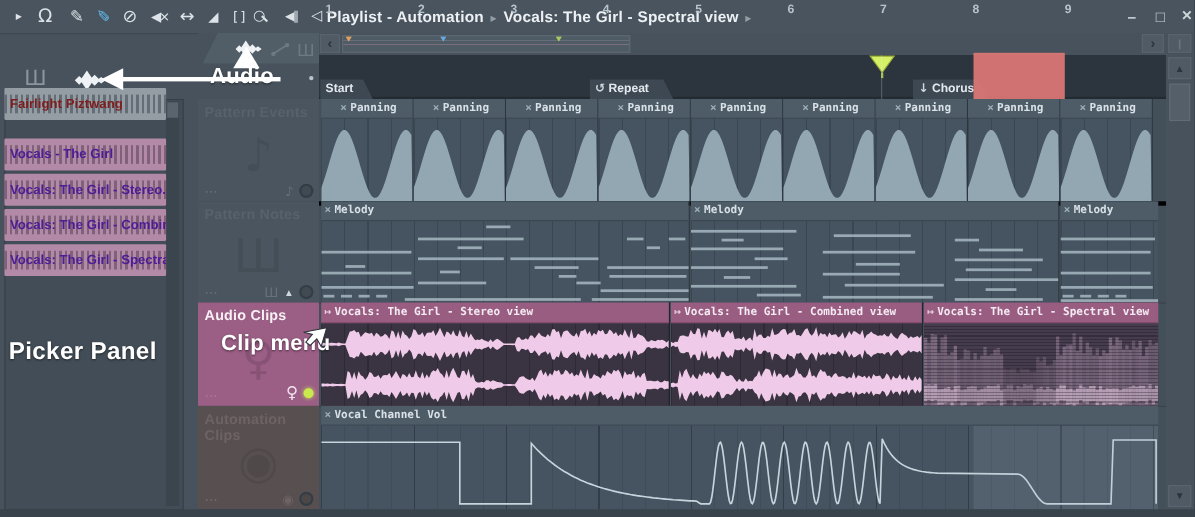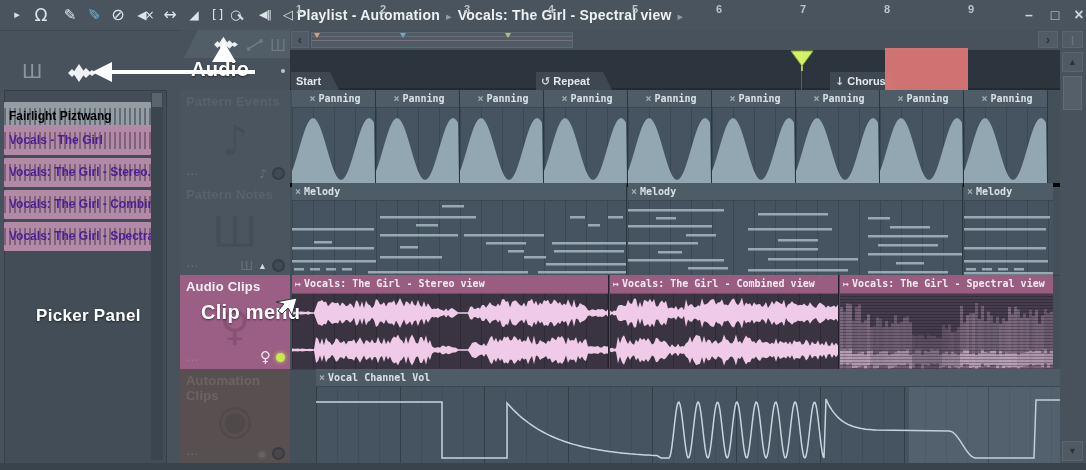--- a/index.html
+++ b/index.html
@@ -78,21 +78,21 @@
   .autolight{position:absolute;left:593px;top:0;width:168px;height:76px;background:rgba(160,180,190,.14);}
   
   #vscroll{left:1060px;top:50px;width:26px;height:413px;background:#47525c;}
   .sbtn{position:absolute;left:1062px;width:21px;height:20px;background:#4f5a64;border:1px solid #5a656f;
         box-sizing:border-box;color:#2b343d;text-align:center;line-height:18px;font-size:9px;}
   #vthumb{left:1063px;top:76px;width:19px;height:34px;background:#555f69;border:1px solid #626c76;box-sizing:border-box;}
   #bottomstrip{left:0;top:463px;width:1086px;height:7px;background:#39434c;}
   
   .anno{color:#ffffff;font-weight:bold;text-shadow:0 1px 2px rgba(0,0,0,.55);letter-spacing:.3px;}
   #anno-audio{left:191px;top:58px;font-size:20px;}
-  #anno-picker{left:36px;top:306px;font-size:17px;}
+  #anno-picker{left:8px;top:306px;font-size:22px;}
   #anno-clipmenu{left:185px;top:301px;font-size:20px;margin-left:16px;}
   #anno-svg{left:0;top:0;width:1086px;height:470px;pointer-events:none;}
   .hdot{position:absolute;width:4px;height:4px;border-radius:50%;background:#b9c3cb;}
 </style>
 </head>
 <body>
 
 <div id="app">
 
   <div class="abs" id="titlebar">
@@ -121,21 +121,21 @@
     <polygon points="0,10 4,6 8,10 4,14" fill="#eef2f5"></polygon>
     <polygon points="5,10 11,1 17,10 11,19" fill="#eef2f5"></polygon>
     <polygon points="13,10 18,5 23,10 18,15" fill="#eef2f5"></polygon>
     <polygon points="20,10 24,7 28,10 24,13" fill="#eef2f5"></polygon>
   </svg>
 
   <div class="abs" id="picker-panel"></div>
   <div class="abs" id="picker-scroll"></div>
   <div class="abs" id="picker-thumb"></div>
 
-  <div class="abs picker-item" style="top:102px;background:#949ca4;color:#000000;">
+  <div class="abs picker-item" style="top:80px;background:#949ca4;color:#7f1d1d;">
     <div class="tex gray"></div>
     <span>Fairlight Piztwang</span>
   </div>
   <div class="abs picker-item" style="top:126px;background:#b289a7;">
     <div class="tex"></div>
     <span>Vocals - The Girl</span>
   </div>
   <div class="abs picker-item" style="top:158px;background:#b289a7;">
     <div class="tex"></div>
     <span>Vocals: The Girl - Stereo..</span>
@@ -535,21 +535,21 @@
             <rect x="207" y="59.55417035348364" width="3" height="14" fill="rgb(238,210,234)" opacity="0.46"></rect>
             <rect x="210" y="17.5" width="3" height="57.5" fill="rgb(225,190,220)" opacity="0.25"></rect>
             <rect x="210" y="56.4114909216496" width="3" height="14" fill="rgb(238,210,234)" opacity="0.46"></rect>
           </svg>
         <div id="spectral-scan"></div>
       </div>
     </div>
   </div>
 
   <div class="row" style="top:369px;height:94px;">
-    <div class="clip" style="left:2px;width:761px;margin-left:24px;">
+    <div class="clip" style="left:2px;width:761px;">
       <div class="clip-h"><span class="x">×</span><span>Vocal Channel Vol</span></div>
       <div class="clip-body" style="height:76px;background-image:repeating-linear-gradient(90deg, rgba(18,26,32,.3) 0 1px, transparent 1px 84px),repeating-linear-gradient(90deg, rgba(18,26,32,.12) 0 1px, transparent 1px 21px);">
         <div class="autolight"></div>
         <svg id="auto-curve" width="761" height="76">
             <path fill="none" stroke="#c6d5dd" stroke-width="1.5" d="M0.0,15.0L126.0,15.0L126.0,71.0L191.0,71.0L191.0,16.0L194.0,19.3L197.0,22.5L200.0,25.4L203.0,28.2L206.0,30.8L209.0,33.2L212.0,35.5L215.0,37.6L218.0,39.7L221.0,41.6L224.0,43.3L227.0,45.0L230.0,46.6L233.0,48.1L236.0,49.5L239.0,50.8L242.0,52.0L245.0,53.1L248.0,54.2L251.0,55.2L254.0,56.2L257.0,57.1L260.0,57.9L263.0,58.7L266.0,59.5L269.0,60.2L272.0,60.8L275.0,61.4L278.0,62.0L281.0,62.6L284.0,63.1L287.0,63.6L290.0,64.0L293.0,64.4L296.0,64.8L299.0,65.2L302.0,65.6L305.0,65.9L308.0,66.2L311.0,66.5L314.0,66.8L317.0,67.0L320.0,67.3L323.0,67.5L326.0,67.7L329.0,67.9L332.0,68.1L335.0,68.3L338.0,68.4L341.0,68.6L345.0,71.0L353.0,71.0L354.0,69.5L355.0,65.3L356.0,58.8L357.0,50.6L358.0,41.6L359.0,32.8L360.0,25.0L361.0,19.1L362.0,15.7L363.0,15.1L364.0,17.4L365.0,22.4L366.0,29.5L367.0,38.0L368.0,47.1L369.0,55.7L370.0,63.0L371.0,68.2L372.0,70.8L373.0,70.5L374.0,67.3L375.0,61.6L376.0,54.0L377.0,45.3L378.0,36.3L379.0,28.0L380.0,21.2L381.0,16.8L382.0,15.0L383.0,16.2L384.0,20.1L385.0,26.5L386.0,34.5L387.0,43.5L388.0,52.3L389.0,60.3L390.0,66.4L391.0,70.1L392.0,70.9L393.0,68.9L394.0,64.2L395.0,57.3L396.0,48.9L397.0,39.8L398.0,31.1L399.0,23.7L400.0,18.2L401.0,15.4L402.0,15.4L403.0,18.2L404.0,23.7L405.0,31.1L406.0,39.8L407.0,48.9L408.0,57.3L409.0,64.2L410.0,68.9L411.0,70.9L412.0,70.1L413.0,66.4L414.0,60.3L415.0,52.3L416.0,43.5L417.0,34.5L418.0,26.5L419.0,20.1L420.0,16.2L421.0,15.0L422.0,16.8L423.0,21.2L424.0,28.0L425.0,36.3L426.0,45.3L427.0,54.0L428.0,61.6L429.0,67.3L430.0,70.5L431.0,70.8L432.0,68.2L433.0,63.0L434.0,55.7L435.0,47.1L436.0,38.0L437.0,29.5L438.0,22.4L439.0,17.4L440.0,15.1L441.0,15.7L442.0,19.1L443.0,25.0L444.0,32.8L445.0,41.6L446.0,50.6L447.0,58.8L448.0,65.3L449.0,69.5L450.0,71.0L451.0,69.5L452.0,65.3L453.0,58.8L454.0,50.6L455.0,41.6L456.0,32.8L457.0,25.0L458.0,19.1L459.0,15.7L460.0,15.1L461.0,17.4L462.0,22.4L463.0,29.5L464.0,38.0L465.0,47.1L466.0,55.7L467.0,63.0L468.0,68.2L469.0,70.8L470.0,70.5L471.0,67.3L472.0,61.6L473.0,54.0L474.0,45.3L475.0,36.3L476.0,28.0L477.0,21.2L478.0,16.8L479.0,15.0L480.0,16.2L481.0,20.1L482.0,26.5L483.0,34.5L484.0,43.5L485.0,52.3L486.0,60.3L487.0,66.4L488.0,70.1L489.0,70.9L490.0,68.9L491.0,64.2L492.0,57.3L493.0,48.9L494.0,39.8L495.0,31.1L496.0,23.7L497.0,18.2L498.0,15.4L499.0,15.4L500.0,18.2L501.0,23.7L502.0,31.1L503.0,39.8L504.0,48.9L505.0,57.3L506.0,64.2L507.0,68.9L508.0,70.9L508.0,71.0L510.0,12.0L512.0,16.3L514.0,20.0L516.0,23.2L518.0,25.9L520.0,28.3L522.0,30.4L524.0,32.2L526.0,33.8L528.0,35.2L530.0,36.3L532.0,37.4L534.0,38.2L536.0,39.0L538.0,39.7L540.0,40.2L542.0,40.7L544.0,41.2L546.0,41.6L548.0,41.9L550.0,42.2L552.0,42.4L554.0,42.6L556.0,42.8L558.0,43.0L560.0,43.1L633.0,44.0L635.0,44.4L637.0,45.4L639.0,47.2L641.0,49.4L643.0,52.2L645.0,55.2L647.0,58.3L649.0,61.4L651.0,64.3L653.0,66.8L655.0,68.8L657.0,70.2L659.0,70.9L660.0,71.0L718.0,71.0L720.0,13.0L759.0,13.0L759.0,71.0"></path>
           </svg>
       </div>
     </div>
   </div>
 

